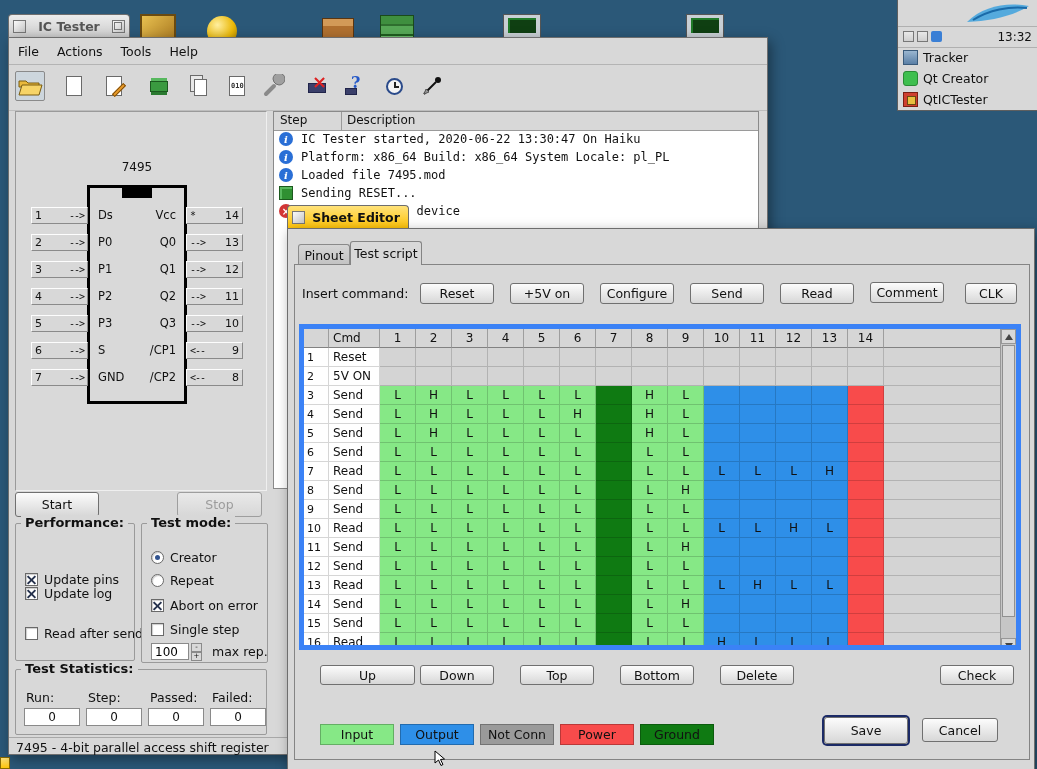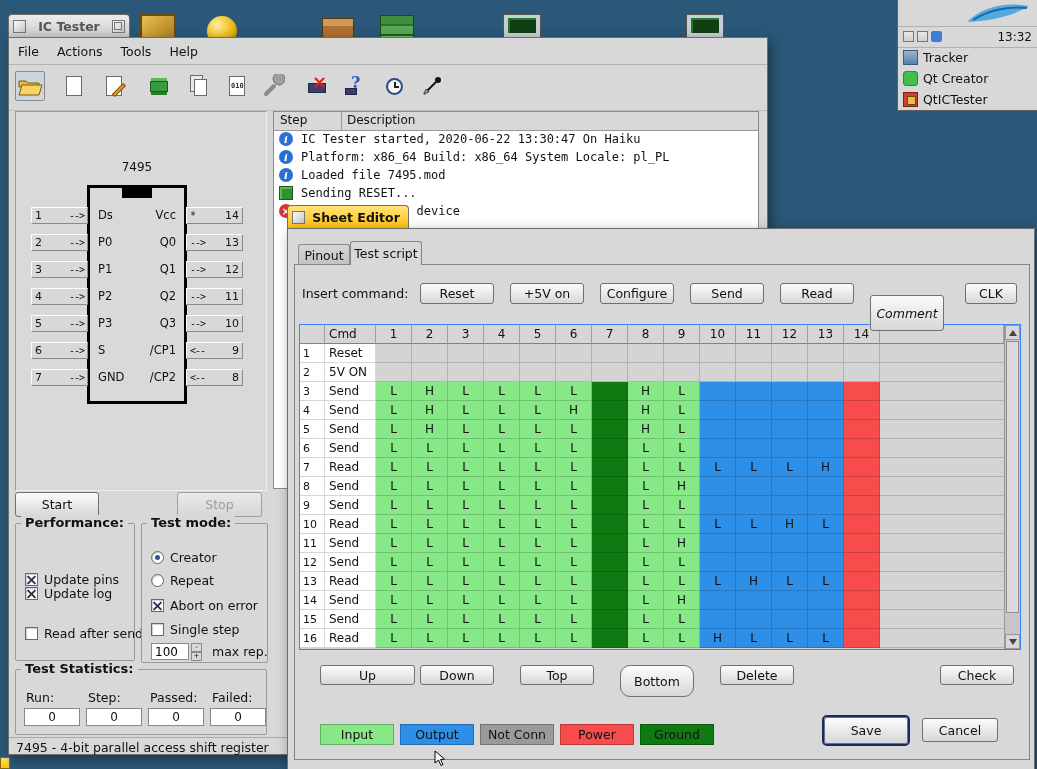--- a/index.html
+++ b/index.html
@@ -109,21 +109,21 @@
 
   
   #sheet-window{left:287px;top:205px;width:748px;height:564px;z-index:20;}
   #sheet-body{left:0;top:23px;width:748px;height:544px;}
   .sheet-tab{position:absolute;display:flex;align-items:center;justify-content:center;font-size:12.5px;box-sizing:border-box;}
   #tab-pinout{left:10px;top:15px;width:52px;height:21px;background:linear-gradient(#d6d6d6,#c2c2c2);border:1px solid #8a8a8a;border-bottom:none;border-radius:3px 3px 0 0;z-index:1;}
   #tab-testscript{left:62px;top:12px;width:72px;height:24px;background:#d8d8d8;border:1px solid #848484;border-bottom:none;border-radius:3px 3px 0 0;z-index:3;}
   .tab-box{position:absolute;left:6px;top:35px;width:736px;height:496px;border:1px solid #848484;background:#d8d8d8;z-index:2;box-sizing:border-box;}
   #insert-label{position:absolute;left:7px;top:21px;font-size:12.5px;}
 
-  #sheet-table{position:absolute;left:4px;top:59px;width:722px;height:326px;border:1px solid #3b82f6;background:#d4d4d4;box-sizing:border-box;overflow:hidden;}
+  #sheet-table{position:absolute;left:4px;top:59px;width:722px;height:326px;border:5px solid #3b82f6;background:#d4d4d4;box-sizing:border-box;overflow:hidden;}
   #table-rows{position:absolute;left:0;top:0;width:704px;}
   .t-row{display:flex;height:19px;width:704px;}
   .t-cell{box-sizing:border-box;border-right:1px solid rgba(0,0,0,.16);border-bottom:1px solid rgba(0,0,0,.16);
           font-size:12px;display:flex;align-items:center;justify-content:center;overflow:hidden;}
   .t-num{width:25px;background:#fff;justify-content:flex-start;padding-left:3px;font-size:11px;}
   .t-cmd{width:51px;background:#fff;justify-content:flex-start;padding-left:4px;}
   .t-pin{width:36px;}
   .t-filler{flex:1;background:#d4d4d4;border-right:none;}
   .t-head{background:#d6d6d6;border-right:1px solid #9e9e9e;border-bottom:1px solid #828282;}
   .t-head.t-cmd,.t-head.t-num{background:#d6d6d6;}
@@ -762,26 +762,26 @@
         </div>
 
         <div id="check-btn" class="hbtn">Check</div>
         <div id="save-btn" class="hbtn">Save</div>
         <div id="cancel-btn" class="hbtn">Cancel</div>
       <div class="hbtn" style="left: 125px; top: 18px; width: 74px; height: 21px;">Reset</div>
           <div class="hbtn" style="left: 215px; top: 18px; width: 74px; height: 21px;">+5V on</div>
           <div class="hbtn" style="left: 305px; top: 18px; width: 74px; height: 21px;">Configure</div>
           <div class="hbtn" style="left: 395px; top: 18px; width: 74px; height: 21px;">Send</div>
           <div class="hbtn" style="left: 485px; top: 18px; width: 74px; height: 21px;">Read</div>
-          <div class="hbtn" style="left: 575px; top: 30px; width: 74px; height: 36px; font-style: italic;">Comment</div>
+          <div class="hbtn" style="left: 575px; top: 17px; width: 74px; height: 21px;">Comment</div>
           <div class="hbtn" style="left: 670px; top: 18px; width: 52px; height: 21px;">CLK</div>
           <div class="hbtn" style="left: 25px; top: 400px; width: 95px; height: 20px;">Up</div>
           <div class="hbtn" style="left: 125px; top: 400px; width: 74px; height: 20px;">Down</div>
           <div class="hbtn" style="left: 225px; top: 400px; width: 74px; height: 20px;">Top</div>
-          <div class="hbtn" style="left: 325px; top: 400px; width: 74px; height: 32px; border-radius: 10px;">Bottom</div>
+          <div class="hbtn" style="left: 325px; top: 400px; width: 74px; height: 20px;">Bottom</div>
           <div class="hbtn" style="left: 425px; top: 400px; width: 74px; height: 20px;">Delete</div>
           <div class="legend-item" style="left: 25px; background: rgb(134, 232, 134);">Input</div>
           <div class="legend-item" style="left: 105px; background: rgb(46, 143, 232);">Output</div>
           <div class="legend-item" style="left: 185px; background: rgb(154, 154, 154);">Not Conn</div>
           <div class="legend-item" style="left: 265px; background: rgb(248, 75, 75);">Power</div>
           <div class="legend-item" style="left: 345px; background: rgb(15, 122, 18);">Ground</div>
         </div>
     </div>
   </div>
 

